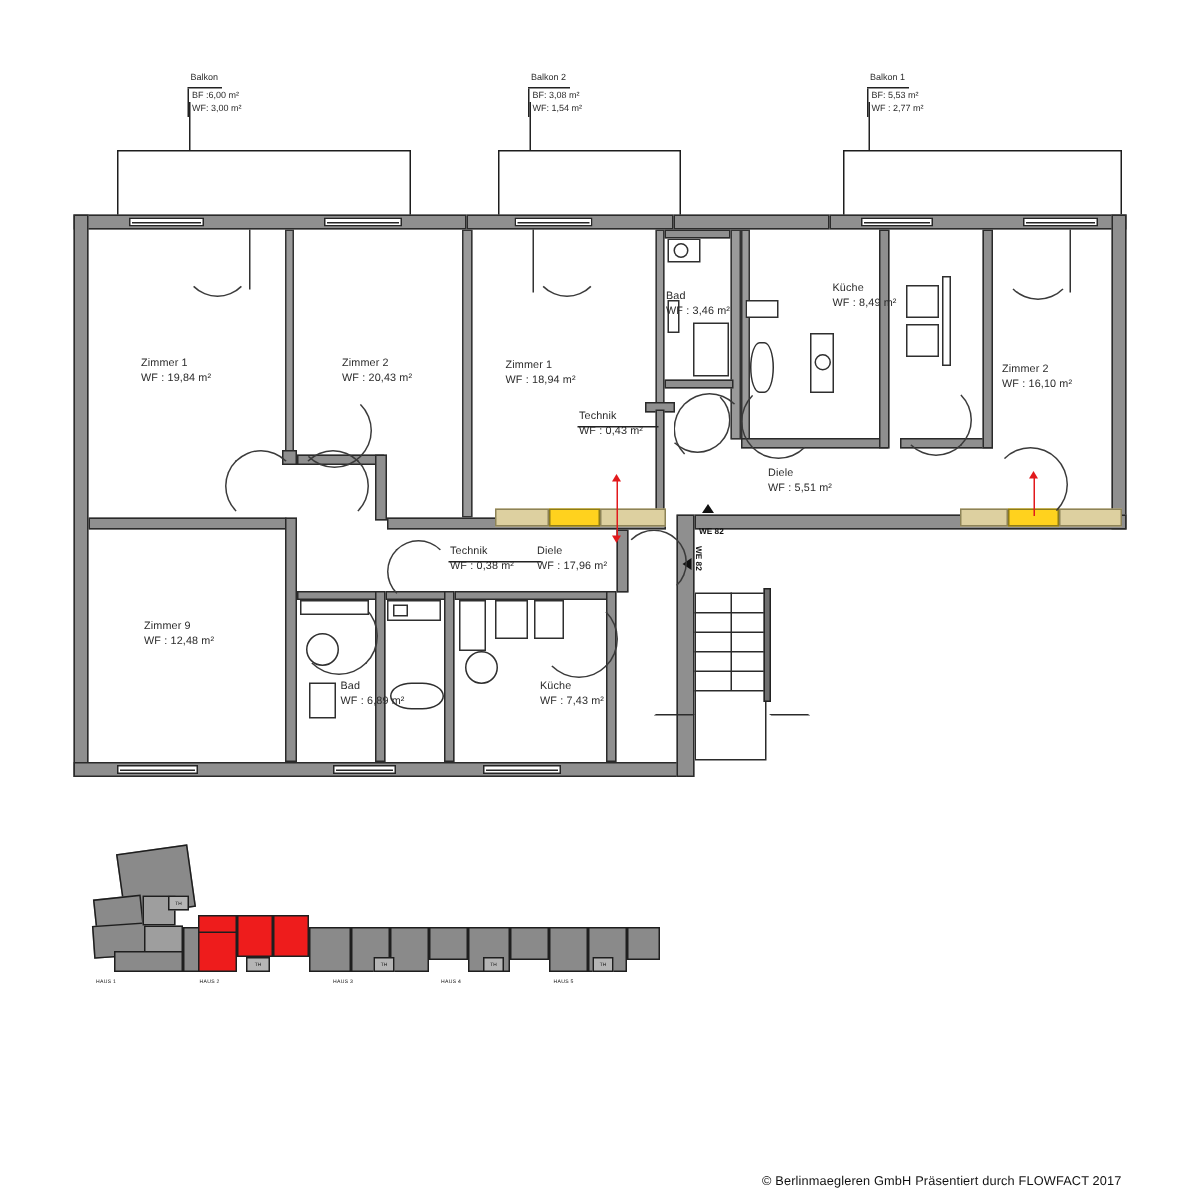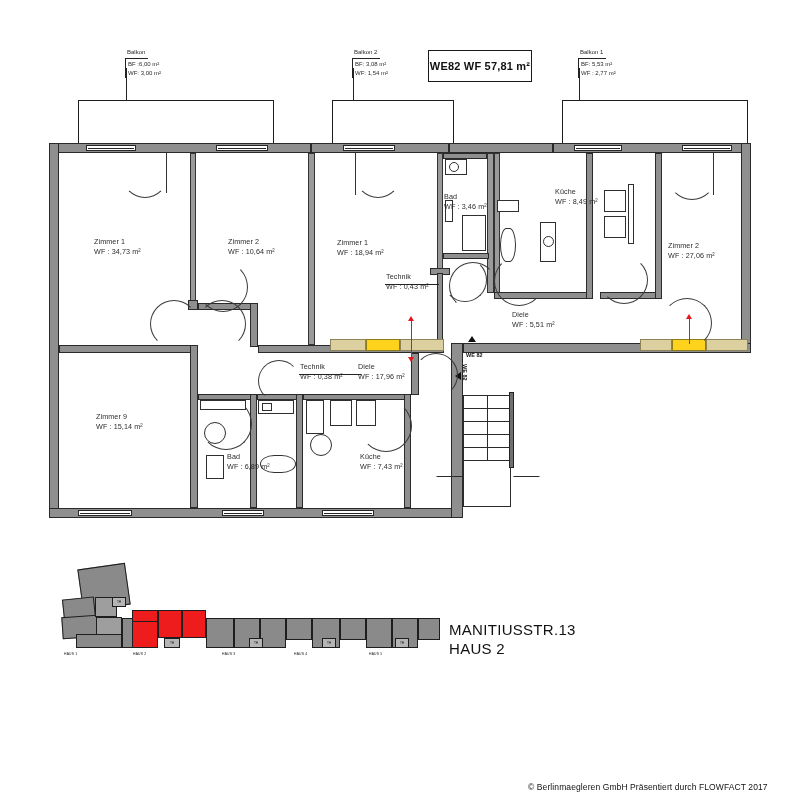--- a/index.html
+++ b/index.html
@@ -137,21 +137,20 @@
   <div class="callout" style="left:578px;top:48px;">
     <span class="ct">Balkon 1</span>
     <span class="cb">
       <span>BF: 5,53 m²</span>
       <span>WF : 2,77 m²</span>
     </span>
   </div>
   <div class="abs" style="left:579px;top:68px;width:1px;height:72px;background:#222;"></div>
   <div class="abs" style="left:576px;top:137px;width:5px;height:5px;border-radius:50%;background:#222;"></div>
 
-  <div class="titlebox" style="left:428px;top:50px;width:102px;height:30px;">WE82 WF 57,81 m²</div>
 
   <div class="balcony" style="left:78px;top:100px;width:196px;height:45px;"></div>
   <div class="balcony" style="left:332px;top:100px;width:122px;height:45px;"></div>
   <div class="balcony" style="left:562px;top:100px;width:186px;height:45px;"></div>
 
   <div class="wall" style="left:49px;top:143px;width:262px;height:10px;"></div>
   <div class="wall" style="left:311px;top:143px;width:138px;height:10px;"></div>
   <div class="wall" style="left:449px;top:143px;width:104px;height:10px;"></div>
   <div class="wall" style="left:553px;top:143px;width:198px;height:10px;"></div>
 
@@ -283,29 +282,29 @@
   <div class="stair-step" style="left:463px;top:434px;width:48px;"></div>
   <div class="stair-step" style="left:463px;top:447px;width:48px;"></div>
   <div class="stair-step" style="left:463px;top:460px;width:48px;"></div>
   <div class="stair-v" style="left:487px;top:395px;height:65px;"></div>
   <div class="abs" style="left:463px;top:460px;width:26px;height:16px;border-bottom:1px solid #2b2b2b;transform:skewX(-58deg);transform-origin:top left;"></div>
   <div class="abs" style="left:487px;top:460px;width:26px;height:16px;border-bottom:1px solid #2b2b2b;transform:skewX(58deg);transform-origin:top right;"></div>
   <div class="wall-dark" style="left:509px;top:392px;width:5px;height:76px;"></div>
 
   <div class="lbl" style="left:94px;top:237px;">
     <span class="nm room-name">Zimmer 1</span>
-    <span class="ar room-area">WF : 34,73 m²</span>
+    <span class="ar room-area">WF : 19,84 m²</span>
   </div>
   <div class="lbl" style="left:228px;top:237px;">
     <span class="nm room-name">Zimmer 2</span>
-    <span class="ar room-area">WF : 10,64 m²</span>
+    <span class="ar room-area">WF : 20,43 m²</span>
   </div>
   <div class="lbl" style="left:96px;top:412px;">
     <span class="nm room-name">Zimmer 9</span>
-    <span class="ar room-area">WF : 15,14 m²</span>
+    <span class="ar room-area">WF : 12,48 m²</span>
   </div>
   <div class="lbl" style="left:227px;top:452px;">
     <span class="nm room-name">Bad</span>
     <span class="ar room-area">WF : 6,89 m²</span>
   </div>
   <div class="lbl" style="left:300px;top:362px;">
     <span class="nm room-name">Technik</span>
     <span class="ar room-area">WF : 0,38 m²</span>
   </div>
   <div class="abs" style="left:299px;top:374px;width:62px;height:1px;background:#222;"></div>
@@ -334,21 +333,21 @@
   <div class="lbl" style="left:555px;top:187px;">
     <span class="nm room-name">Küche</span>
     <span class="ar room-area">WF : 8,49 m²</span>
   </div>
   <div class="lbl" style="left:512px;top:310px;">
     <span class="nm room-name">Diele</span>
     <span class="ar room-area">WF : 5,51 m²</span>
   </div>
   <div class="lbl" style="left:668px;top:241px;">
     <span class="nm room-name">Zimmer 2</span>
-    <span class="ar room-area">WF : 27,06 m²</span>
+    <span class="ar room-area">WF : 16,10 m²</span>
   </div>
 
   <div class="site" style="left:0;top:0;width:800px;height:800px;">
 
     <div class="blk" style="left:80px;top:566px;width:48px;height:42px;transform:rotate(-8deg);"></div>
     <div class="blk" style="left:63px;top:598px;width:32px;height:22px;transform:rotate(-6deg);"></div>
     <div class="blk" style="left:62px;top:616px;width:36px;height:22px;transform:rotate(-4deg);"></div>
     <div class="blk-lite" style="left:95px;top:597px;width:22px;height:20px;"></div>
     <div class="blk-lite" style="left:96px;top:617px;width:26px;height:18px;"></div>
     <div class="blk" style="left:76px;top:634px;width:46px;height:14px;"></div>
@@ -377,18 +376,16 @@
     <div class="blk" style="left:418px;top:618px;width:22px;height:22px;"></div>
     <div class="blk-tag" style="left:395px;top:638px;width:14px;height:10px;">TH</div>
 
     <div class="blk-lbl" style="left:64px;top:652px;">HAUS 1</div>
     <div class="blk-lbl" style="left:133px;top:652px;">HAUS 2</div>
     <div class="blk-lbl" style="left:222px;top:652px;">HAUS 3</div>
     <div class="blk-lbl" style="left:294px;top:652px;">HAUS 4</div>
     <div class="blk-lbl" style="left:369px;top:652px;">HAUS 5</div>
   </div>
 
-  <div class="address" style="left:449px;top:620px;">MANITIUSSTR.13
-HAUS 2</div>
-
-  <div class="footer" style="left:508px;top:782px;margin-left:20px;">© Berlinmaegleren GmbH Präsentiert durch FLOWFACT 2017</div>
+
+  <div class="footer" style="left:508px;top:782px;">© Berlinmaegleren GmbH Präsentiert durch FLOWFACT 2017</div>
 
 </div>
 
 </body></html>

